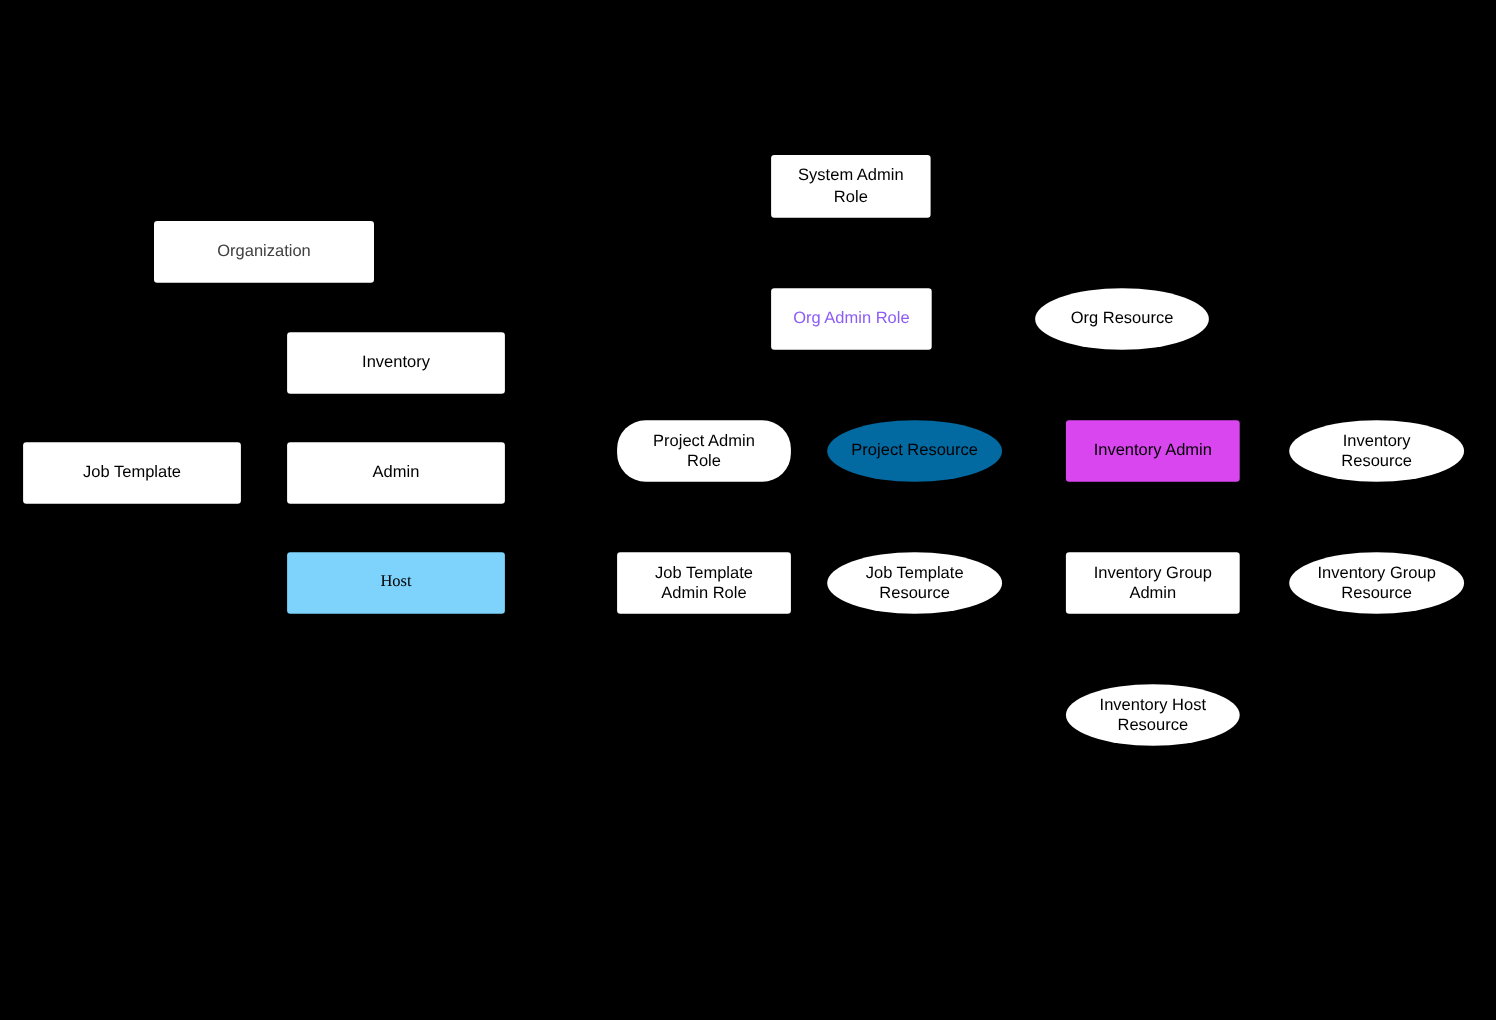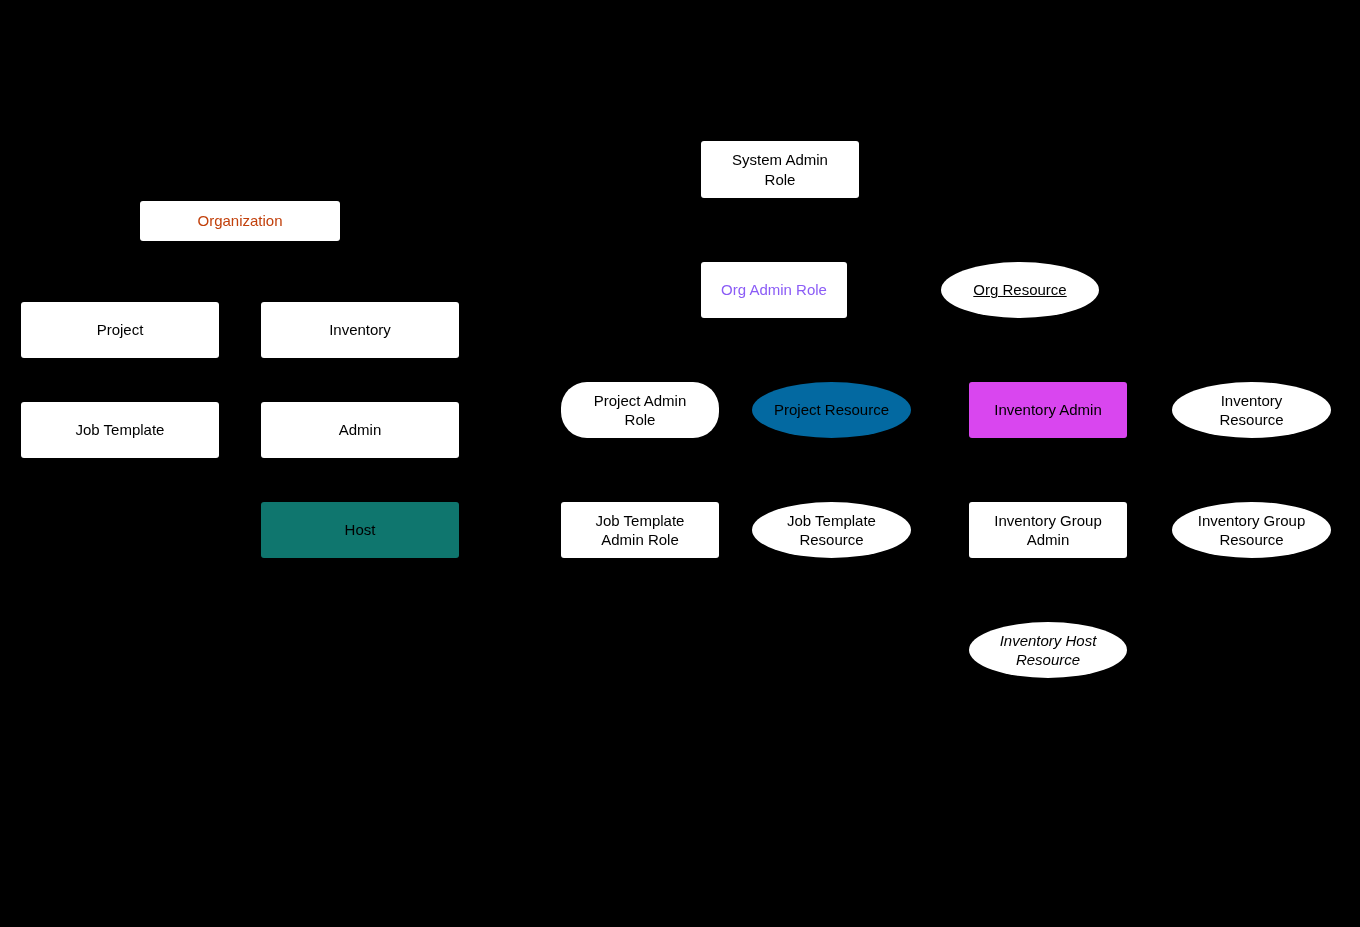--- a/index.html
+++ b/index.html
@@ -33,39 +33,38 @@
     border-radius: 3px;
   }
   .ellipse {
     border-radius: 50% / 50%;
   }
 </style>
 </head>
 <body>
 
 <div id="canvas" style="background: rgb(0, 0, 0);">
-    <div class="node rect" style="left: 140px; top: 201px; width: 200px; height: 40px; background: rgb(255, 255, 255); color: #c2410c;">Organization</div>
-    <div class="node rect" style="left: 21px; top: 302px; width: 198px; height: 56px; background: rgb(255, 255, 255); color: rgb(0, 0, 0);">Project</div>
+    <div class="node rect" style="left: 140px; top: 201px; width: 200px; height: 56px; background: rgb(255, 255, 255); color: #404040;">Organization</div>
     <div class="node rect" style="left: 261px; top: 302px; width: 198px; height: 56px; background: rgb(255, 255, 255); color: rgb(0, 0, 0);">Inventory</div>
     <div class="node rect" style="left: 21px; top: 402px; width: 198px; height: 56px; background: rgb(255, 255, 255); color: rgb(0, 0, 0);">Job Template</div>
     <div class="node rect" style="left: 261px; top: 402px; width: 198px; height: 56px; background: rgb(255, 255, 255); color: rgb(0, 0, 0);">Admin</div>
-    <div class="node rect" style="left: 261px; top: 502px; width: 198px; height: 56px; background: #0f766e; color: rgb(0, 0, 0);">Host</div>
-    <div class="node rect" style="left: 701px; top: 141px; width: 158px; height: 57px; background: rgb(255, 255, 255); color: rgb(0, 0, 0);">System Admin
+    <div class="node rect" style="left: 261px; top: 502px; width: 198px; height: 56px; background: #7dd3fc; color: rgb(0, 0, 0); font-family: Liberation Serif, serif;">Host</div>
+    <div class="node rect" style="left: 701px; top: 141px; width: 145px; height: 57px; background: rgb(255, 255, 255); color: rgb(0, 0, 0);">System Admin
 Role</div>
     <div class="node rect" style="left: 701px; top: 262px; width: 146px; height: 56px; background: rgb(255, 255, 255); color: #8b5cf6;">Org Admin Role</div>
-    <div class="node ellipse" style="left: 941px; top: 262px; width: 158px; height: 56px; background: rgb(255, 255, 255); color: rgb(0, 0, 0); text-decoration: underline;">Org Resource</div>
+    <div class="node ellipse" style="left: 941px; top: 262px; width: 158px; height: 56px; background: rgb(255, 255, 255); color: rgb(0, 0, 0);">Org Resource</div>
     <div class="node rect" style="left: 561px; top: 382px; width: 158px; height: 56px; background: rgb(255, 255, 255); color: rgb(0, 0, 0); border-radius: 26px;">Project Admin
 Role</div>
     <div class="node ellipse" style="left: 752px; top: 382px; width: 159px; height: 56px; background: #0369a1; color: rgb(0, 0, 0);">Project Resource</div>
     <div class="node rect" style="left: 969px; top: 382px; width: 158px; height: 56px; background: #d946ef; color: rgb(0, 0, 0);">Inventory Admin</div>
     <div class="node ellipse" style="left: 1172px; top: 382px; width: 159px; height: 56px; background: rgb(255, 255, 255); color: rgb(0, 0, 0);">Inventory
 Resource</div>
     <div class="node rect" style="left: 561px; top: 502px; width: 158px; height: 56px; background: rgb(255, 255, 255); color: rgb(0, 0, 0);">Job Template
 Admin Role</div>
     <div class="node ellipse" style="left: 752px; top: 502px; width: 159px; height: 56px; background: rgb(255, 255, 255); color: rgb(0, 0, 0);">Job Template
 Resource</div>
     <div class="node rect" style="left: 969px; top: 502px; width: 158px; height: 56px; background: rgb(255, 255, 255); color: rgb(0, 0, 0);">Inventory Group
 Admin</div>
     <div class="node ellipse" style="left: 1172px; top: 502px; width: 159px; height: 56px; background: rgb(255, 255, 255); color: rgb(0, 0, 0);">Inventory Group
 Resource</div>
-    <div class="node ellipse" style="left: 969px; top: 622px; width: 158px; height: 56px; background: rgb(255, 255, 255); color: rgb(0, 0, 0); font-style: italic;">Inventory Host
+    <div class="node ellipse" style="left: 969px; top: 622px; width: 158px; height: 56px; background: rgb(255, 255, 255); color: rgb(0, 0, 0);">Inventory Host
 Resource</div>
   </div>
 
 </body></html>

